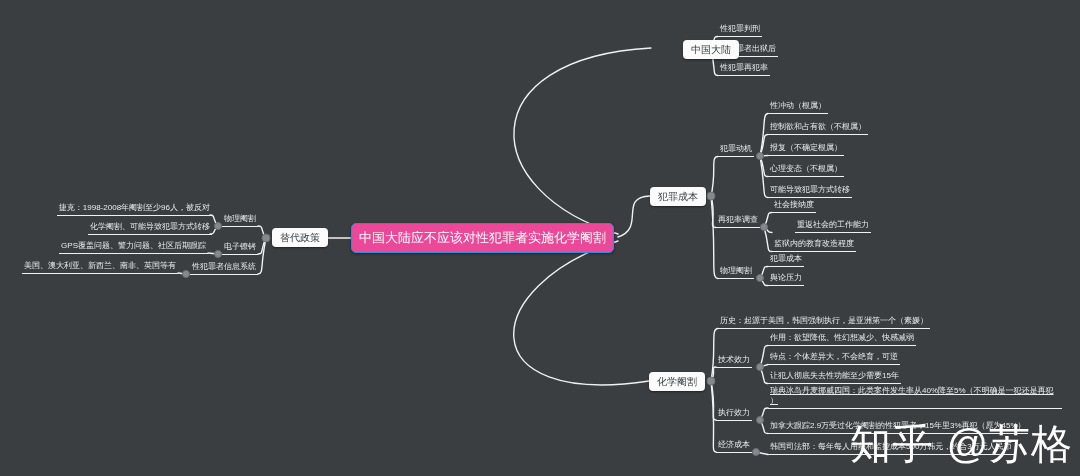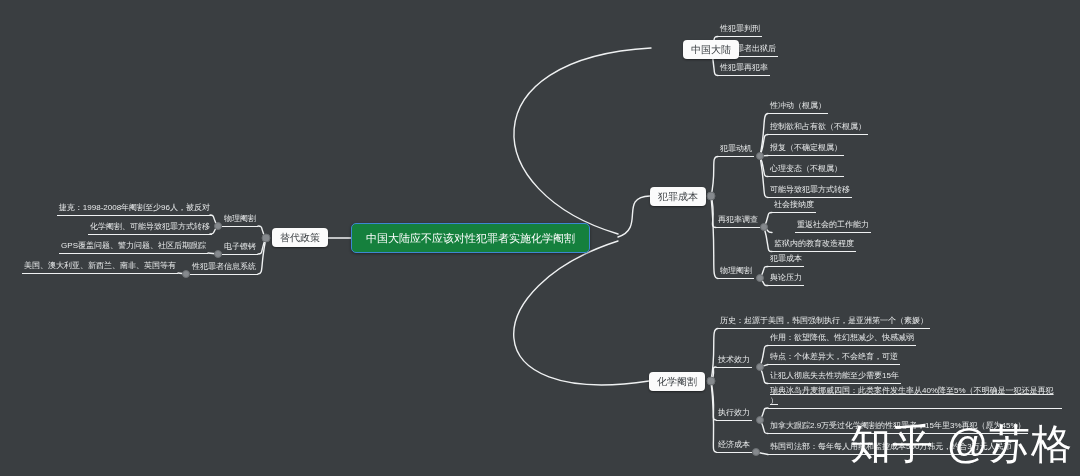--- a/index.html
+++ b/index.html
@@ -9,22 +9,22 @@
     font-family:"Liberation Sans","DejaVu Sans",sans-serif;
   }
   #canvas{position:absolute;inset:0;}
   svg.lines{position:absolute;left:0;top:0;z-index:1;}
   .box{
     position:absolute;z-index:3;background:#fbfbfb;color:#3c4044;
     font-size:10px;line-height:13px;padding:3px 8px;border-radius:4px;
     white-space:nowrap;box-shadow:0 1px 2px rgba(0,0,0,.45);
   }
   .center-box{
-    position:absolute;z-index:3;background:#15803d;color:#ffffff;
-    font-size:11px;line-height:16px;padding:6px 14px;border-radius:5px;
+    position:absolute;z-index:3;background:#ec4899;color:#ffffff;
+    font-size:13px;line-height:16px;padding:6px 7px;border-radius:5px;
     white-space:nowrap;border:1px solid #3d87d2;box-shadow:0 1px 3px rgba(0,0,0,.4);
   }
   .leaf{
     position:absolute;z-index:2;color:#e9ebec;font-size:8px;line-height:10px;
     padding:0 2px 2px 2px;border-bottom:1.5px solid #eff1f2;white-space:nowrap;
   }
   .leaf.right-al{text-align:right;}
   .leaf.wrap{white-space:normal;line-break:anywhere;word-break:break-all;text-decoration:underline;}
   .watermark{
     position:absolute;z-index:9;right:7px;bottom:10px;color:#ffffff;

